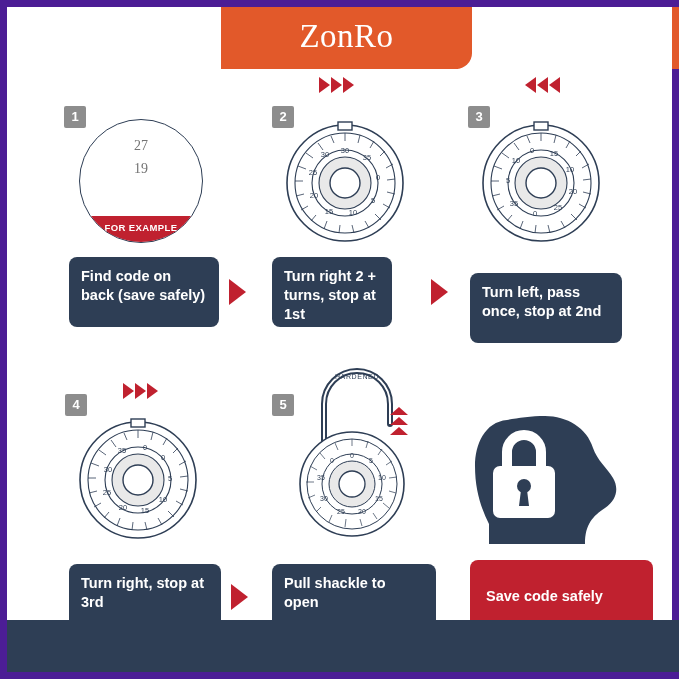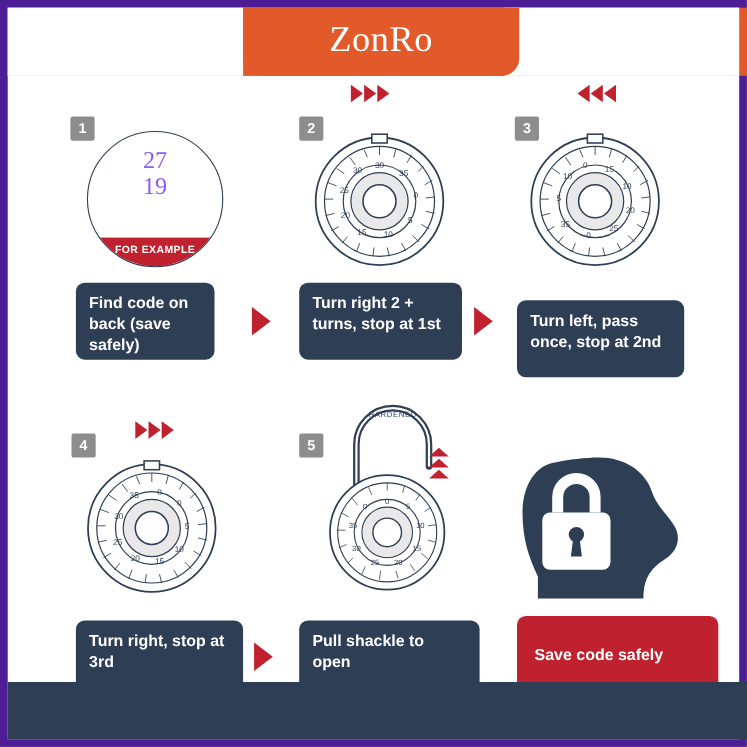--- a/index.html
+++ b/index.html
@@ -154,22 +154,22 @@
     background: #ffffff;
     overflow: hidden;
   }
   .code-nums {
     position: absolute;
     top: 14px;
     left: 0;
     width: 100%;
     text-align: center;
     font-family: "Liberation Serif", serif;
-    font-size: 22px;
-    color: #8b5cf6;
+    font-size: 14px;
+    color: #737373;
     line-height: 23px;
   }
   .code-nums span { display: block; }
   .code-band {
     position: absolute;
     left: 0;
     bottom: 0;
     width: 100%;
     height: 26px;
     background: #c0212f;
@@ -212,21 +212,21 @@
   <div class="brand">ZonRo</div>
 
   <div class="step-num" style="top:99px; left:57px;">1</div>
   <div class="code-circle" style="top:112px; left:72px;">
     <div class="code-nums">
       <span>27</span>
       <span>19</span>
     </div>
     <div class="code-band">FOR EXAMPLE</div>
   </div>
-  <div class="caption" style="top:250px; left:62px; width:126px; height:70px;">Find code on back (save safely)</div>
+  <div class="caption" style="top:250px; left:62px; width:150px; height:70px;">Find code on back (save safely)</div>
   <div class="tri-right" style="top:272px; left:222px;"></div>
 
   <div class="chev-group" style="top:70px; left:312px;">
     <div class="chev chev-r"></div>
     <div class="chev chev-r"></div>
     <div class="chev chev-r"></div>
   </div>
   <div class="step-num" style="top:99px; left:265px;">2</div>
   <div class="dial" style="top:113px; left:275px;">
     <svg width="126" height="126" viewBox="0 0 126 126">
@@ -265,21 +265,21 @@
         <text x="96" y="60">0</text>
         <text x="91" y="83">5</text>
         <text x="71" y="95">10</text>
         <text x="47" y="94">15</text>
         <text x="32" y="78">20</text>
         <text x="31" y="55">25</text>
         <text x="43" y="37">30</text>
       </g>
     </svg>
   </div>
-  <div class="caption" style="top:250px; left:265px; width:148px; height:70px;">Turn right 2 + turns, stop at 1st</div>
+  <div class="caption" style="top:250px; left:265px; width:120px; height:70px;">Turn right 2 + turns, stop at 1st</div>
   <div class="tri-right" style="top:272px; left:424px;"></div>
 
   <div class="chev-group" style="top:70px; left:518px;">
     <div class="chev chev-l"></div>
     <div class="chev chev-l"></div>
     <div class="chev chev-l"></div>
   </div>
   <div class="step-num" style="top:99px; left:461px;">3</div>
   <div class="dial" style="top:113px; left:471px;">
     <svg width="126" height="126" viewBox="0 0 126 126">

